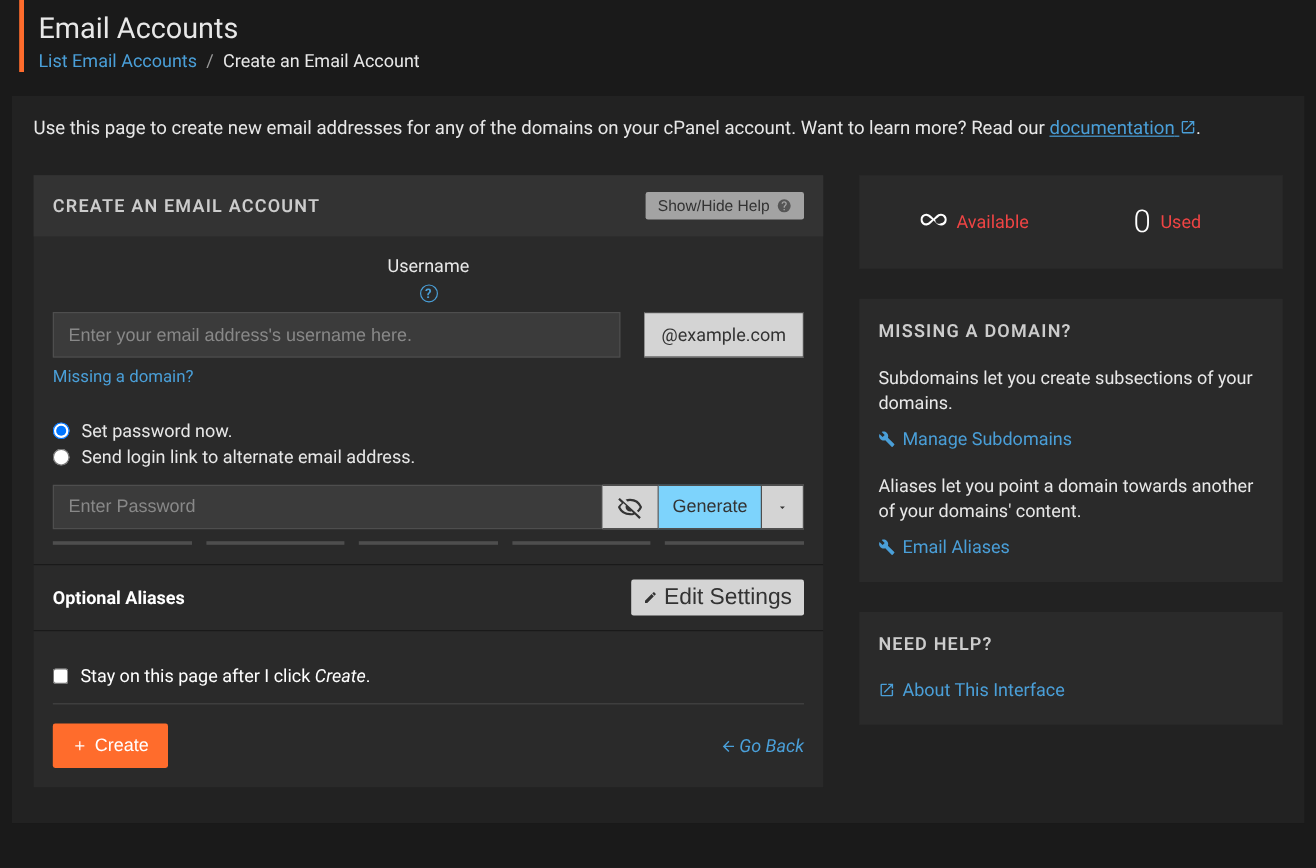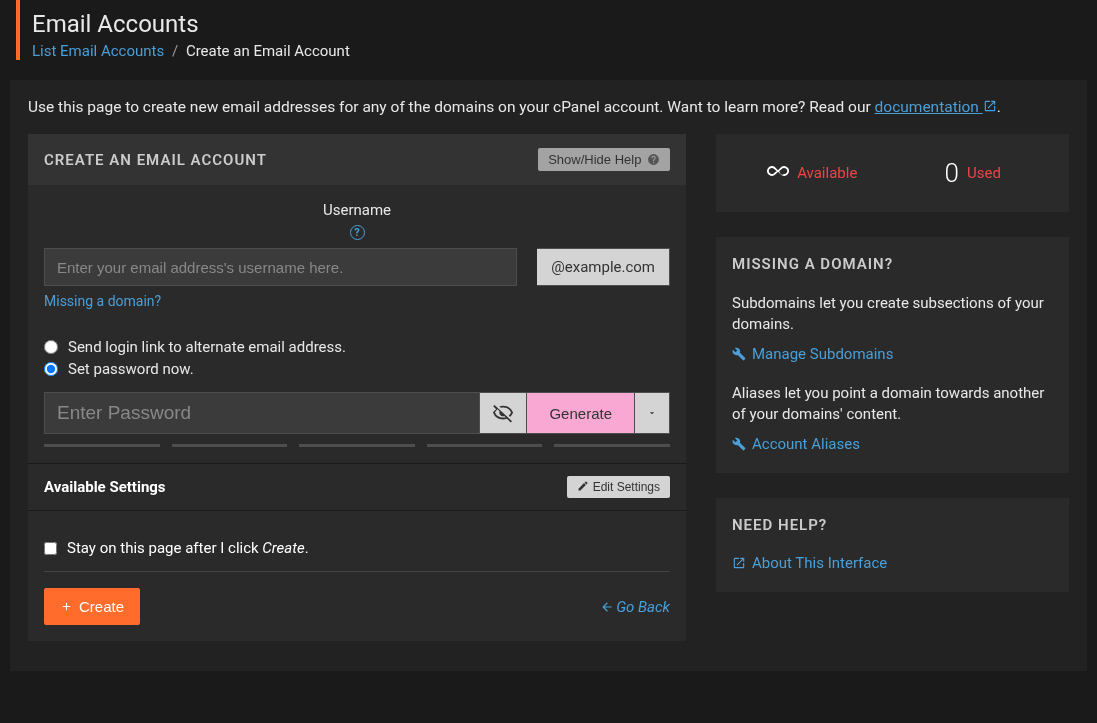--- a/index.html
+++ b/index.html
@@ -9,21 +9,21 @@
 .header-bar { display: flex; padding-bottom: 10px; padding-left: 16px; }
 .orange-bar { width: 4px; background: #ff6c2c; margin-right: 12px; align-self: stretch; }
 .header-content { padding-top: 10px; }
 .page-title { font-size: 24px; font-weight: 400; color: #e8e8e8; margin-bottom: 4px; }
 .breadcrumb { font-size: 15px; color: #e8e8e8; }
 .breadcrumb a { color: #4a9fd8; }
 .breadcrumb .sep { color: #999; margin: 0 4px; }
 .breadcrumb .current { color: #e8e8e8; }
 
 .main-container { background: #222; padding: 18px 18px 30px 18px; margin: 10px 10px 0 10px; }
-.intro-text { color: #e8e8e8; font-size: 15.5px; margin-bottom: 18px; }
+.intro-text { color: #e8e8e8; font-size: 15.5px; margin-bottom: 30px; }
 .intro-text .doc-link { text-decoration: underline; }
 .ext-icon { display: inline-block; vertical-align: -1px; }
 
 .columns { display: flex; gap: 30px; align-items: flex-start; }
 .left-col { flex: 0 0 658px; }
 .right-col { flex: 1; display: flex; flex-direction: column; gap: 25px; }
 
 .panel { background: #2a2a2a; }
 .panel-header { background: #333; padding: 14px 16px; display: flex; align-items: center; justify-content: space-between; }
 .panel-title { font-size: 15px; font-weight: 600; letter-spacing: 1px; color: #ccc; }
@@ -39,31 +39,31 @@
 .text-input::placeholder { color: #888; }
 .domain-append { background: #d4d4d4; color: #333; padding: 9px 14px; font-size: 15px; border: 1px solid #4e4e4e; border-left: none; margin-left: 20px; }
 .link-small { font-size: 14px; color: #4a9fd8; }
 
 .field-block { margin-top: 28px; }
 .radio-row { display: flex; align-items: center; gap: 10px; margin-bottom: 4px; }
 .radio-row input[type=radio] { width: 14px; height: 14px; cursor: pointer; }
 .radio-row label { font-size: 15px; color: #e8e8e8; cursor: pointer; }
 
 .password-row { display: flex; margin-top: 14px; }
-.password-input { flex: 1; background: #3b3b3b; border: 1px solid #4e4e4e; color: #fff; padding: 9px 12px; font-size: 19px; outline: none; }
+.password-input { flex: 1; background: #3b3b3b; border: 1px solid #4e4e4e; color: #fff; padding: 9px 12px; font-size: 15px; outline: none; }
 .password-input::placeholder { color: #888; }
 .eye-btn { background: #d4d4d4; border: 1px solid #4e4e4e; border-left: none; padding: 0 12px; cursor: pointer; display: flex; align-items: center; }
-.gen-btn { background: #f9a8d4; color: #333; border: 1px solid #4e4e4e; border-left: none; padding: 0 22px; font-size: 15px; cursor: pointer; }
+.gen-btn { background: #7dd3fc; color: #333; border: 1px solid #4e4e4e; border-left: none; padding: 0 11px; font-size: 15px; cursor: pointer; }
 .caret-btn { background: #d4d4d4; border: 1px solid #4e4e4e; border-left: none; padding: 0 12px; cursor: pointer; display: flex; align-items: center; }
 
 .strength-meter { display: flex; gap: 12px; margin-top: 10px; }
 .strength-seg { height: 3px; flex: 1; background: #4e4e4e; }
 .optional-bar { display: flex; justify-content: space-between; align-items: center; padding: 12px 16px; border-top: 1px solid #1a1a1a; border-bottom: 1px solid #1a1a1a; }
 .optional-title { font-weight: bold; font-size: 15px; }
-.edit-btn { background: #d4d4d4; color: #333; border: none; padding: 4px 10px; font-size: 12px; cursor: pointer; border-radius: 2px; }
+.edit-btn { background: #d4d4d4; color: #333; border: none; padding: 4px 10px; font-size: 19px; cursor: pointer; border-radius: 2px; }
 
 .action-row { display: flex; justify-content: space-between; align-items: center; padding: 16px; }
 .create-btn { background: #ff6c2c; color: #fff; border: none; padding: 10px 16px; font-size: 15px; cursor: pointer; display: flex; align-items: center; gap: 6px; border-radius: 2px; }
 .go-back { color: #4a9fd8; font-size: 15px; display: flex; align-items: center; gap: 2px; font-style: italic; }
 
 
 .stats-card { background: #2a2a2a; padding: 24px 16px; display: flex; }
 .stat-half { flex: 1; display: flex; align-items: center; justify-content: center; gap: 8px; }
 .stat-num { font-size: 26px; font-weight: 300; color: #fff; }
 .stat-label { font-size: 15px; color: #ef4444; }
@@ -119,26 +119,26 @@
             <span class="help-icon-circle">?</span>
           </div>
           <div class="input-row">
             <input type="text" class="text-input" placeholder="Enter your email address's username here." style="">
             <span class="domain-append">@example.com</span>
           </div>
           <a class="link-small">Missing a domain?</a>
 
           <div class="field-block">
             <div class="radio-row">
+              <input type="radio" name="pwopt" id="pwnow" checked="" style="">
+              <label for="pwnow">Set password now.</label>
+            </div>
+            <div class="radio-row">
               <input type="radio" name="pwopt" id="pwlink" style="">
               <label for="pwlink">Send login link to alternate email address.</label>
-            </div>
-            <div class="radio-row">
-              <input type="radio" name="pwopt" id="pwnow" checked="" style="">
-              <label for="pwnow">Set password now.</label>
             </div>
             <div class="password-row">
               <input type="password" class="password-input" placeholder="Enter Password" style="">
               <button class="eye-btn">
                 <svg class="icon" width="22" height="22" viewBox="0 0 24 24">
                     <path fill="#333" d="M12 6a9.77 9.77 0 0 1 8.82 5.5 9.82 9.82 0 0 1-2.54 3.36l1.42 1.42A11.8 11.8 0 0 0 23 11.5 11.83 11.83 0 0 0 12 4a11.6 11.6 0 0 0-4 .7l1.65 1.65A9.3 9.3 0 0 1 12 6zM2.71 3.16 1.29 4.57l3.3 3.3A11.8 11.8 0 0 0 1 11.5 11.83 11.83 0 0 0 12 19a11.7 11.7 0 0 0 4.32-.82l4.11 4.11 1.41-1.41zM12 17a9.77 9.77 0 0 1-8.82-5.5 9.8 9.8 0 0 1 2.88-3.56l2.18 2.18A4 4 0 0 0 12 15.5a4 4 0 0 0 1.38-.26l1.56 1.56A9.5 9.5 0 0 1 12 17z"></path>
                   </svg>
               </button>
               <button class="gen-btn">Generate</button>
               <button class="caret-btn">
@@ -151,21 +151,21 @@
               <div class="strength-seg"></div>
               <div class="strength-seg"></div>
               <div class="strength-seg"></div>
               <div class="strength-seg"></div>
               <div class="strength-seg"></div>
             </div>
           </div>
         </div>
 
         <div class="optional-bar">
-          <span class="optional-title">Available Settings</span>
+          <span class="optional-title">Optional Aliases</span>
           <button class="edit-btn">
             <svg class="icon" width="12" height="12" viewBox="0 0 24 24" style="vertical-align:-1px;">
                 <path fill="#333" d="M3 17.25V21h3.75L17.81 9.94l-3.75-3.75zM20.71 7.04a1 1 0 0 0 0-1.41l-2.34-2.34a1 1 0 0 0-1.41 0l-1.83 1.83 3.75 3.75z"></path>
               </svg>
             <span>Edit Settings</span>
           </button>
         </div>
 
         <div style="padding:0 0;">
           <div style="display:flex;align-items:center;gap:10px;padding:28px 16px 14px 16px;">
@@ -218,21 +218,21 @@
             <svg class="icon" width="14" height="14" viewBox="0 0 24 24">
                 <path fill="#4a9fd8" d="M22.7 19l-9.1-9.1c.9-2.3.4-5-1.5-6.9-2-2-5-2.4-7.4-1.3L9 6 6 9 1.6 4.7C.4 7.1.9 10.1 2.9 12.1c1.9 1.9 4.6 2.4 6.9 1.5l9.1 9.1c.4.4 1 .4 1.4 0l2.3-2.3c.5-.4.5-1.1.1-1.4z"></path>
               </svg>
             <a>Manage Subdomains</a>
           </div>
           <p>Aliases let you point a domain towards another of your domains' content.</p>
           <div class="side-link" style="margin-bottom:0;">
             <svg class="icon" width="14" height="14" viewBox="0 0 24 24">
                 <path fill="#4a9fd8" d="M22.7 19l-9.1-9.1c.9-2.3.4-5-1.5-6.9-2-2-5-2.4-7.4-1.3L9 6 6 9 1.6 4.7C.4 7.1.9 10.1 2.9 12.1c1.9 1.9 4.6 2.4 6.9 1.5l9.1 9.1c.4.4 1 .4 1.4 0l2.3-2.3c.5-.4.5-1.1.1-1.4z"></path>
               </svg>
-            <a>Account Aliases</a>
+            <a>Email Aliases</a>
           </div>
         </div>
       </div>
 
       <div class="side-panel">
         <div class="side-header">NEED HELP?</div>
         <div class="side-body">
           <div class="side-link" style="margin-bottom:0;">
             <svg class="icon" width="14" height="14" viewBox="0 0 24 24">
                 <path fill="#4a9fd8" d="M14 3v2h3.59L7.76 14.83l1.41 1.41L19 6.41V10h2V3h-7zM19 19H5V5h7V3H5a2 2 0 0 0-2 2v14a2 2 0 0 0 2 2h14a2 2 0 0 0 2-2v-7h-2v7z"></path>

